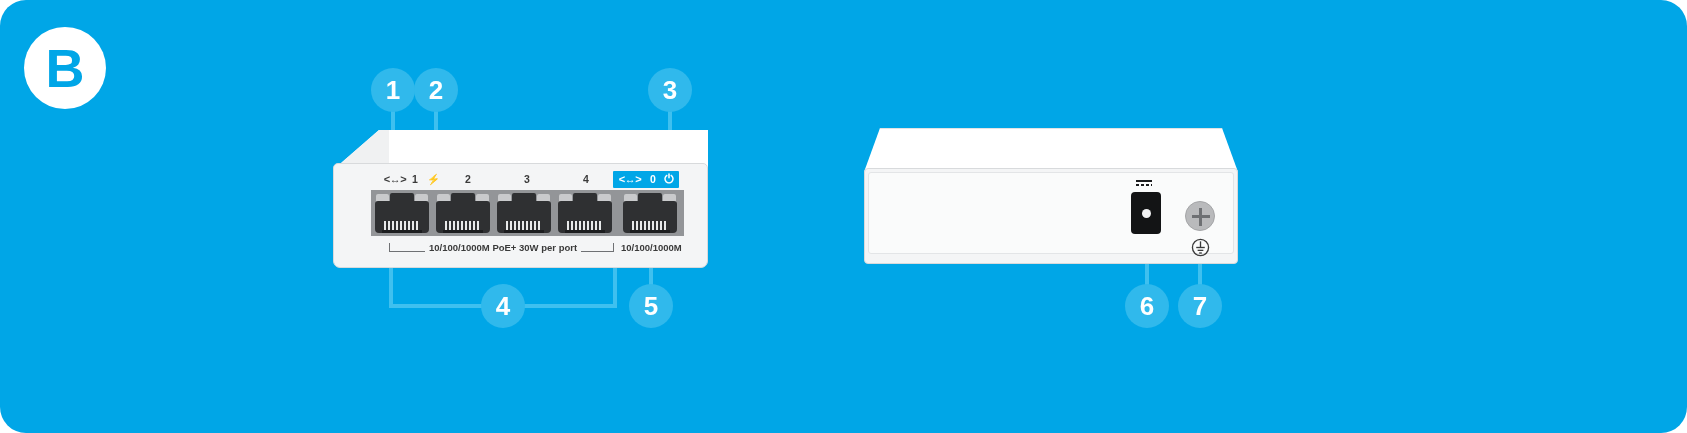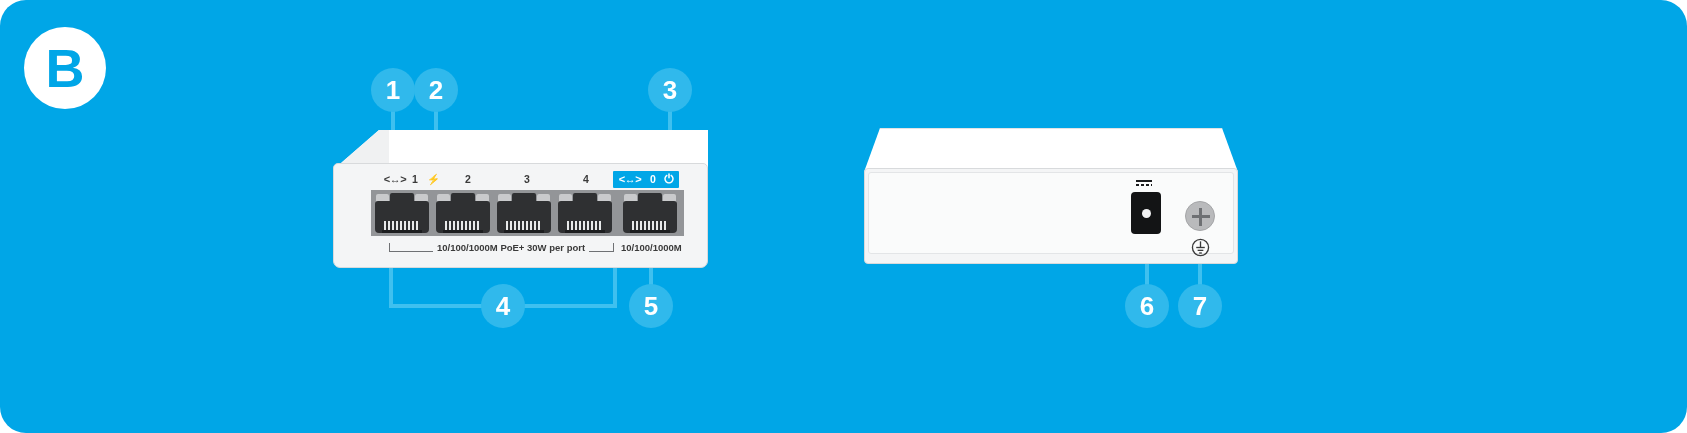--- a/index.html
+++ b/index.html
@@ -272,21 +272,21 @@
         <div class="jack-tab"></div>
         <div class="jack-led-l"></div>
         <div class="jack-led-r"></div>
         <div class="jack-body"></div>
         <div class="pins"></div>
         <div class="pin-base"></div>
       </div>
     </div>
 
     <div class="bracket" style="left:56px; top:113px; width:225px;"></div>
-    <div class="bracket-text" style="left:100px; top:112px;text-align:center;">10/100/1000M PoE+ 30W per port</div>
+    <div class="bracket-text" style="left:92px; top:112px;text-align:center;">10/100/1000M PoE+ 30W per port</div>
 
     <div class="bracket" style="left:288px; top:113px; width:63px;"></div>
     <div class="bracket-text" style="left:284px; top:112px;">10/100/1000M</div>
   </div>
 
   <div id="rear">
     <div class="rear-top"></div>
     <div class="rear-face">
       <div class="rear-inner"></div>
     </div>

